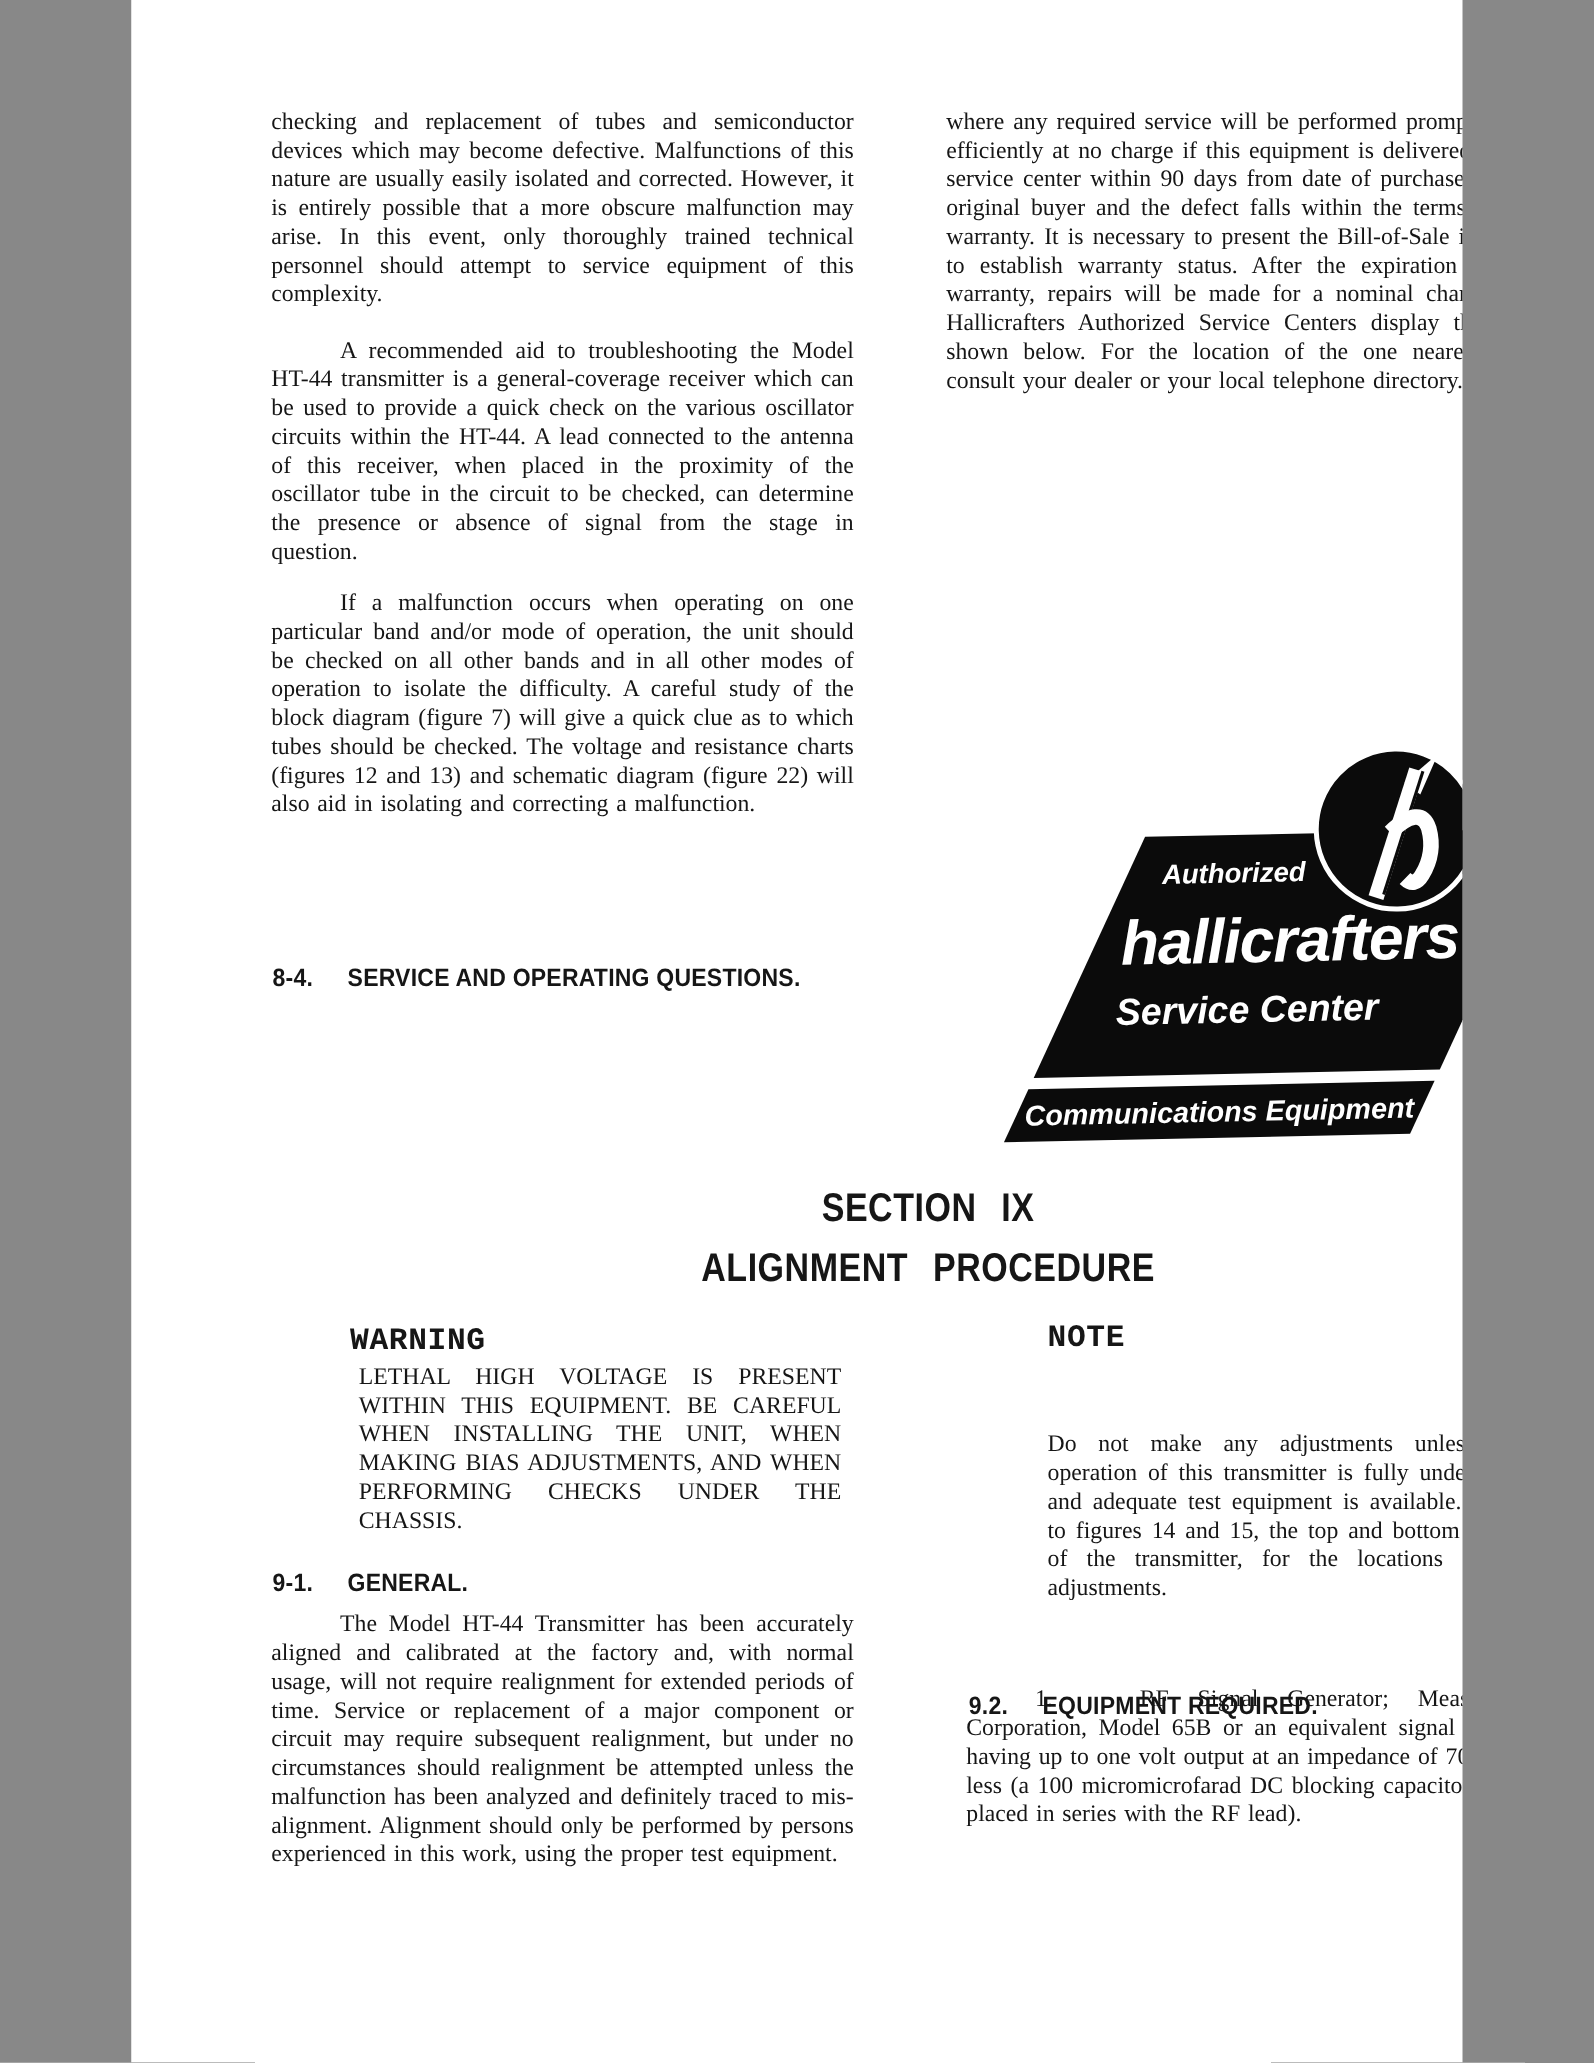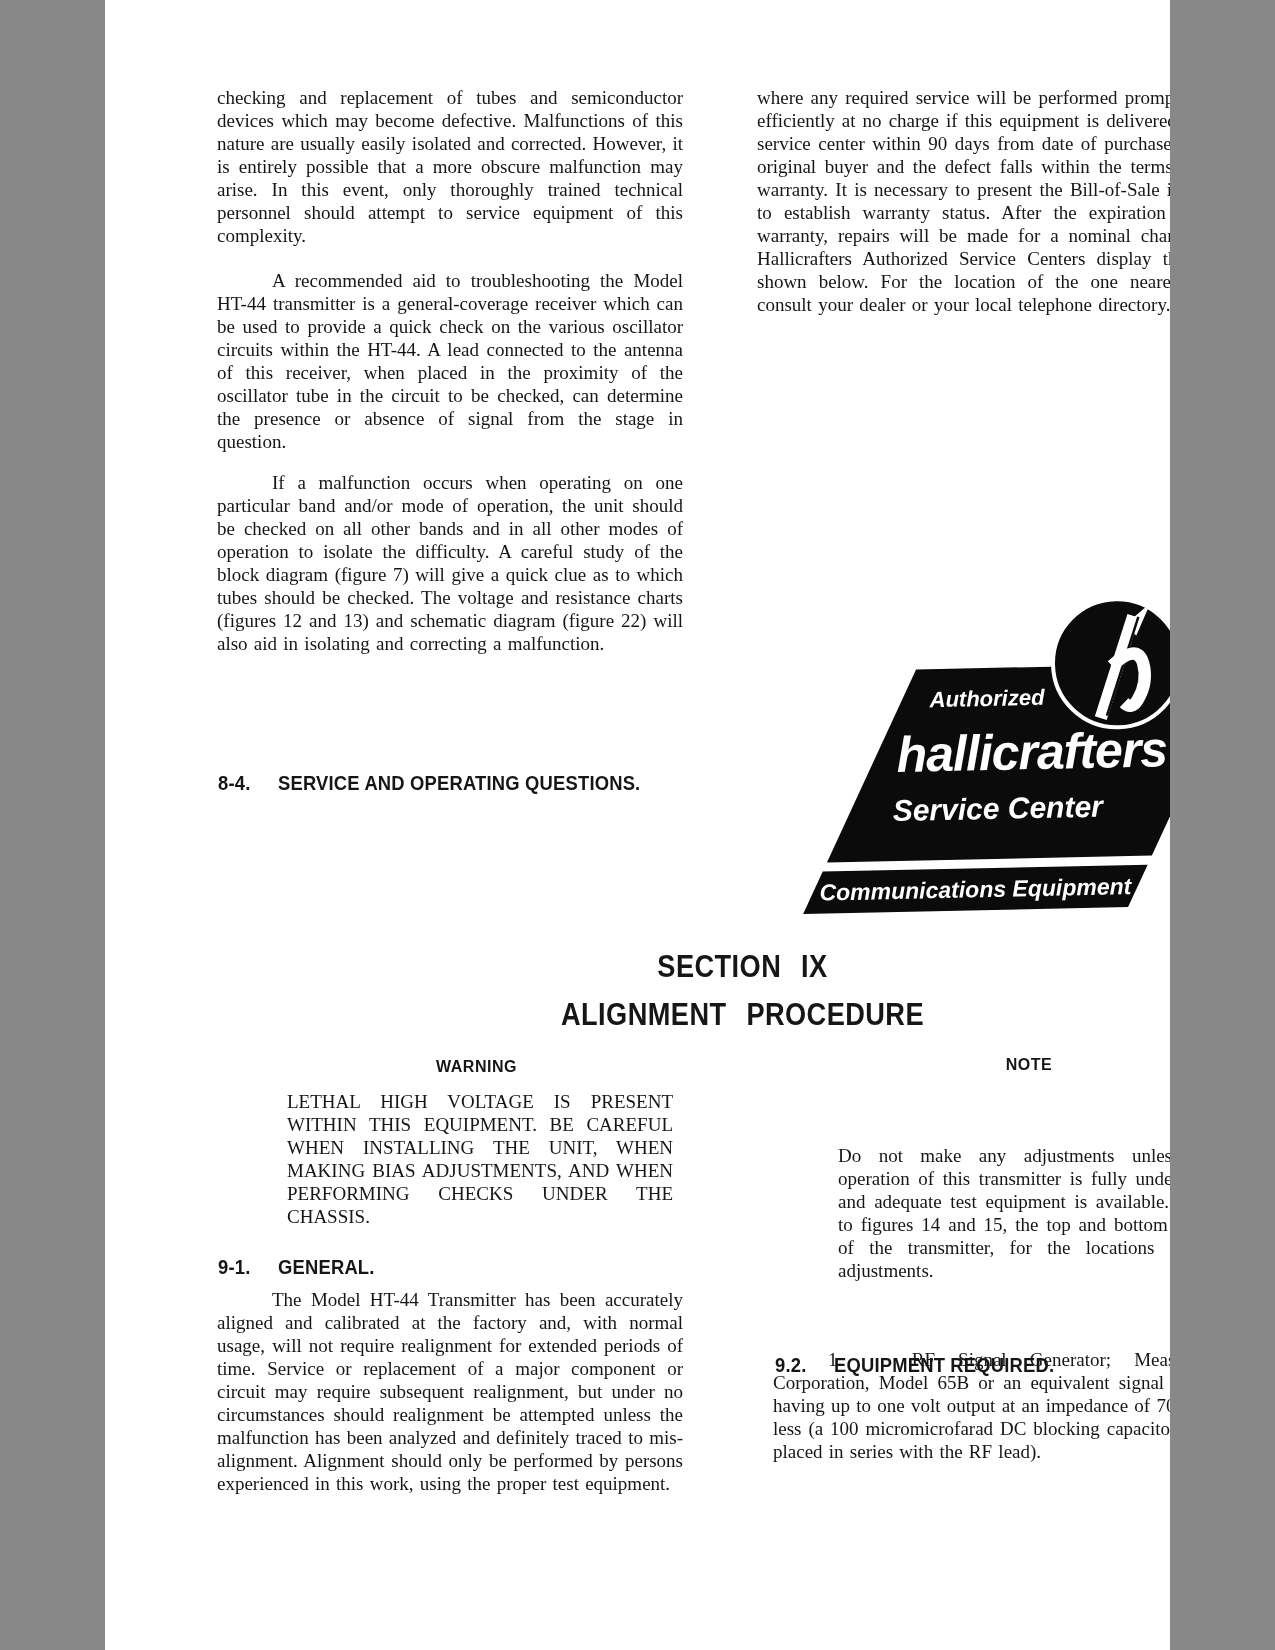--- a/index.html
+++ b/index.html
@@ -16,22 +16,22 @@
   .para.indent { text-indent:55px; }
   .para.num-indent { text-indent:55px; }
   .heading {
     font-family:"Liberation Sans", sans-serif; font-weight:bold;
     font-size:20px; white-space:nowrap;
     transform:scaleX(0.92); transform-origin:0 50%;
     letter-spacing:0.2px;
   }
   .heading .h-label { margin-left:30px; }
   .center-label {
-    font-family:Liberation Sans, sans-serif; font-weight:bold;
-    font-size:16px; text-align:center; letter-spacing:0.5px;
+    font-family:Liberation Mono, monospace; font-weight:bold;
+    font-size:25px; letter-spacing:0.5px;
   }
   .section-title {
     font-family:"Liberation Sans", sans-serif; font-weight:bold;
     font-size:32px; letter-spacing:0.5px; word-spacing:14px;
     transform:scaleX(0.85); transform-origin:50% 50%;
     text-align:center; white-space:nowrap;
   }
   .caps-block {
     font-size:19px; line-height:23px; text-align:justify;
     word-spacing:1px; margin:0;

